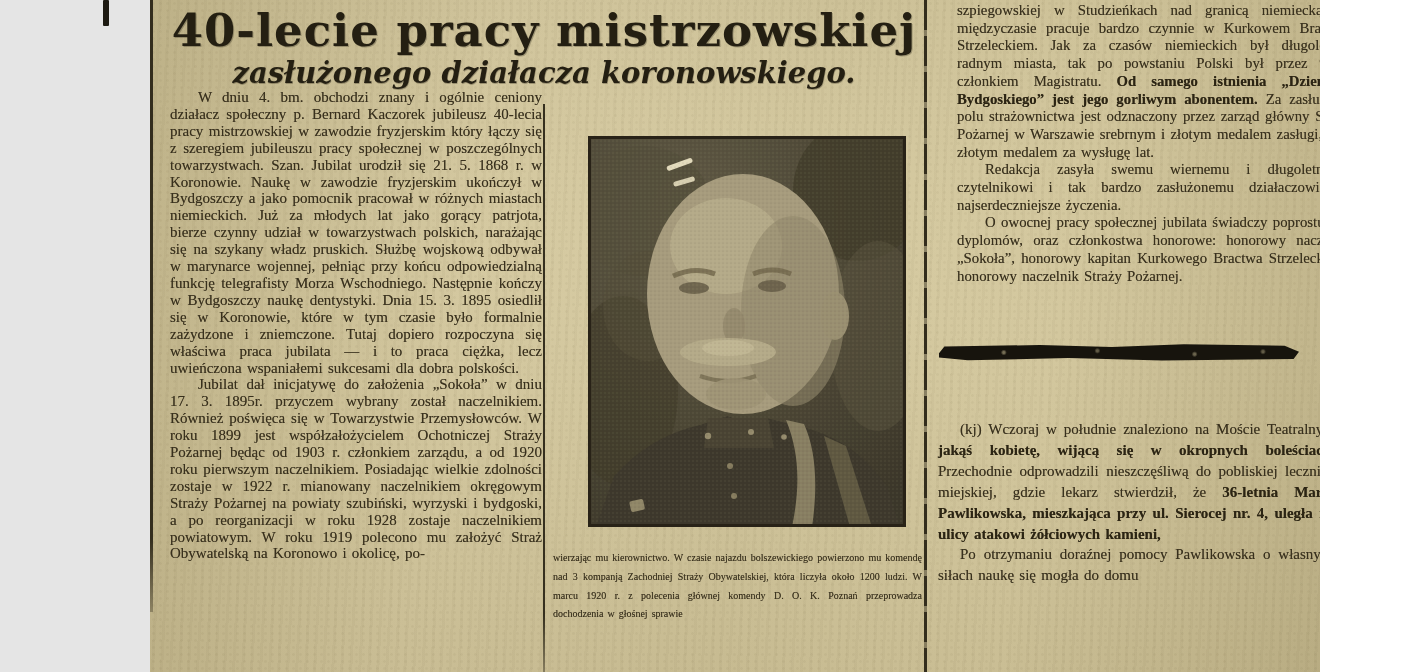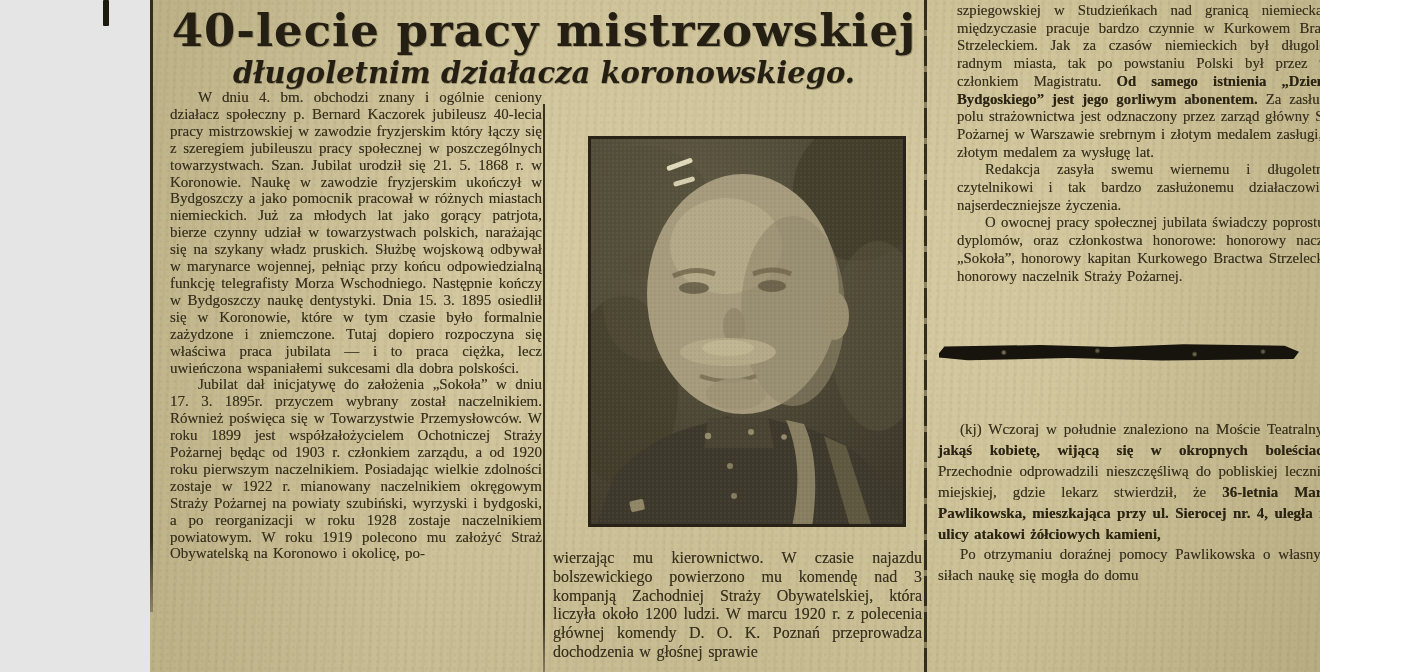--- a/index.html
+++ b/index.html
@@ -35,21 +35,21 @@
         font-family:"Liberation Sans",sans-serif;font-weight:bold;font-size:26px;line-height:30px;
         letter-spacing:-0.3px;color:#241f12;text-shadow:0.5px 0.5px 0 rgba(36,31,18,0.35);}
 
   
   .body-text{position:absolute;color:#38301d;word-spacing:1.5px;
              text-shadow:0 0 0.5px rgba(56,48,29,0.55);}
   .para{text-align:justify;}
   .para.indent{text-indent:28px;}
   .b{font-weight:bold;color:#2b2413;}
   #col-left{left:170px;top:89px;width:372px;font-size:15px;line-height:16.9px;}
-  #col-mid{left:553px;top:549px;width:369px;font-size:16px;line-height:18.8px;}
+  #col-mid{left:553px;top:549px;width:369px;font-size:10px;line-height:18.8px;}
   #col-right{left:917px;top:2px;width:396px;font-size:14.8px;line-height:17.7px;margin-left:40px;}
   #article2-body{left:938px;top:419px;width:397px;font-size:15px;line-height:20.9px;}
   #article2-body .para.indent{text-indent:22px;}
 
   
   #photo{position:absolute;left:588px;top:136px;width:318px;height:391px;}
 
   
   #section-divider{position:absolute;left:939px;top:344px;width:360px;height:17px;background:#17140d;
         clip-path:polygon(0% 55%,1.5% 15%,28% 6%,48% 18%,68% 2%,96% 10%,100% 45%,98.5% 88%,62% 97%,36% 82%,8% 96%,0% 80%);}
@@ -66,21 +66,21 @@
 <div id="page">
 
   <div class="paper"></div>
 
   <div id="stray-mark"></div>
   <div id="rule-left" class="rule"></div>
   <div id="rule-mid" class="rule"></div>
   <div id="rule-right" class="rule"></div>
 
   <div id="main-headline">40-lecie pracy mistrzowskiej</div>
-  <div id="sub-headline">długoletnim działacza koronowskiego.</div>
+  <div id="sub-headline">zasłużonego działacza koronowskiego.</div>
 
   <div id="col-left" class="body-text">
       <div class="para indent"><span>W dniu 4. bm. obchodzi znany i ogólnie ceniony działacz społeczny p. Bernard Kaczorek jubileusz 40-lecia pracy mistrzowskiej w zawodzie fryzjerskim który łączy się z szeregiem jubileuszu pracy społecznej w poszczególnych towarzystwach. Szan. Jubilat urodził się 21. 5. 1868 r. w Koronowie. Naukę w zawodzie fryzjerskim ukończył w Bydgoszczy a jako pomocnik pracował w różnych miastach niemieckich. Już za młodych lat jako gorący patrjota, bierze czynny udział w towarzystwach polskich, narażając się na szykany władz pruskich. Służbę wojskową odbywał w marynarce wojennej, pełniąc przy końcu odpowiedzialną funkcję telegrafisty Morza Wschodniego. Następnie kończy w Bydgoszczy naukę dentystyki. Dnia 15. 3. 1895 osiedlił się w Koronowie, które w tym czasie było formalnie zażydzone i zniemczone. Tutaj dopiero rozpoczyna się właściwa praca jubilata — i to praca ciężka, lecz uwieńczona wspaniałemi sukcesami dla dobra polskości.</span></div>
       <div class="para indent"><span>Jubilat dał inicjatywę do założenia „Sokoła” w dniu 17. 3. 1895r. przyczem wybrany został naczelnikiem. Również poświęca się w Towarzystwie Przemysłowców. W roku 1899 jest współzałożycielem Ochotniczej Straży Pożarnej będąc od 1903 r. członkiem zarządu, a od 1920 roku pierwszym naczelnikiem. Posiadając wielkie zdolności zostaje w 1922 r. mianowany naczelnikiem okręgowym Straży Pożarnej na powiaty szubiński, wyrzyski i bydgoski, a po reorganizacji w roku 1928 zostaje naczelnikiem powiatowym. W roku 1919 polecono mu założyć Straż Obywatelską na Koronowo i okolicę, po-</span></div>
     </div>
 
   <div id="photo">
     <svg width="318" height="391" viewBox="0 0 318 391">
       <defs>
         <radialGradient id="pbg" cx="32%" cy="22%" r="95%">

